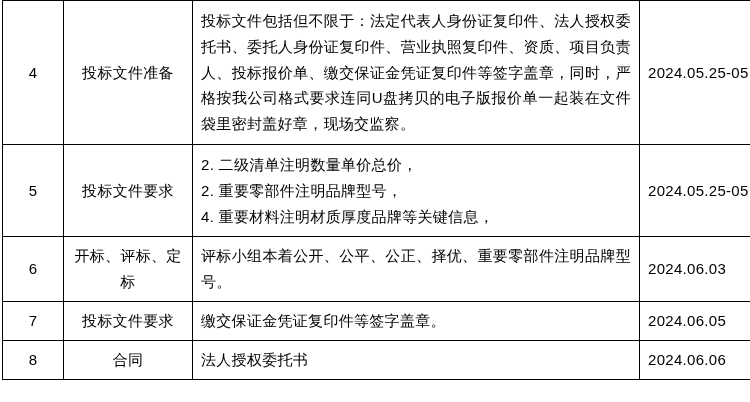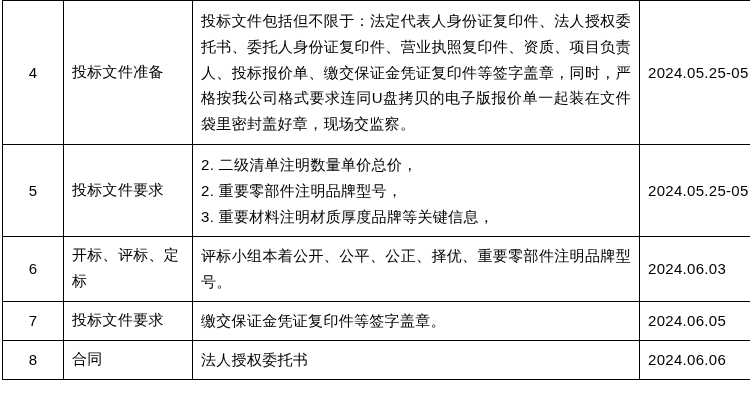--- a/index.html
+++ b/index.html
@@ -28,23 +28,23 @@
     line-height: 1.72;
     letter-spacing: 0.3px;
   }
   .col-num {
     width: 44px;
     text-align: center;
     font-size: 15px;
   }
   .col-stage {
     width: 112px;
+    text-align: center;
     font-size: 15px;
     letter-spacing: 1px;
-    font-family: Liberation Serif, serif;
   }
   .col-content {
     width: 430px;
     text-align: justify;
   }
   .col-date {
     width: 134px;
     text-align: left;
     font-size: 14.5px;
     letter-spacing: 0px;
@@ -71,21 +71,21 @@
       </td>
       <td class="col-date">2024.05.25-05.29</td>
     </tr>
 
     <tr class="row-tall">
       <td class="col-num">5</td>
       <td class="col-stage">投标文件要求</td>
       <td class="col-content top-cell">
         <span class="content-line">2. 二级清单注明数量单价总价，</span>
         <span class="content-line">2. 重要零部件注明品牌型号，</span>
-        <span class="content-line">3. 重要材料注明材质厚度品牌等关键信息，</span>
+        <span class="content-line">4. 重要材料注明材质厚度品牌等关键信息，</span>
       </td>
       <td class="col-date">2024.05.25-05.29</td>
     </tr>
 
     <tr>
       <td class="col-num">6</td>
       <td class="col-stage">开标、评标、定标</td>
       <td class="col-content">
         <span class="content-line">评标小组本着公开、公平、公正、择优、重要零部件注明品牌型号。</span>
       </td>

